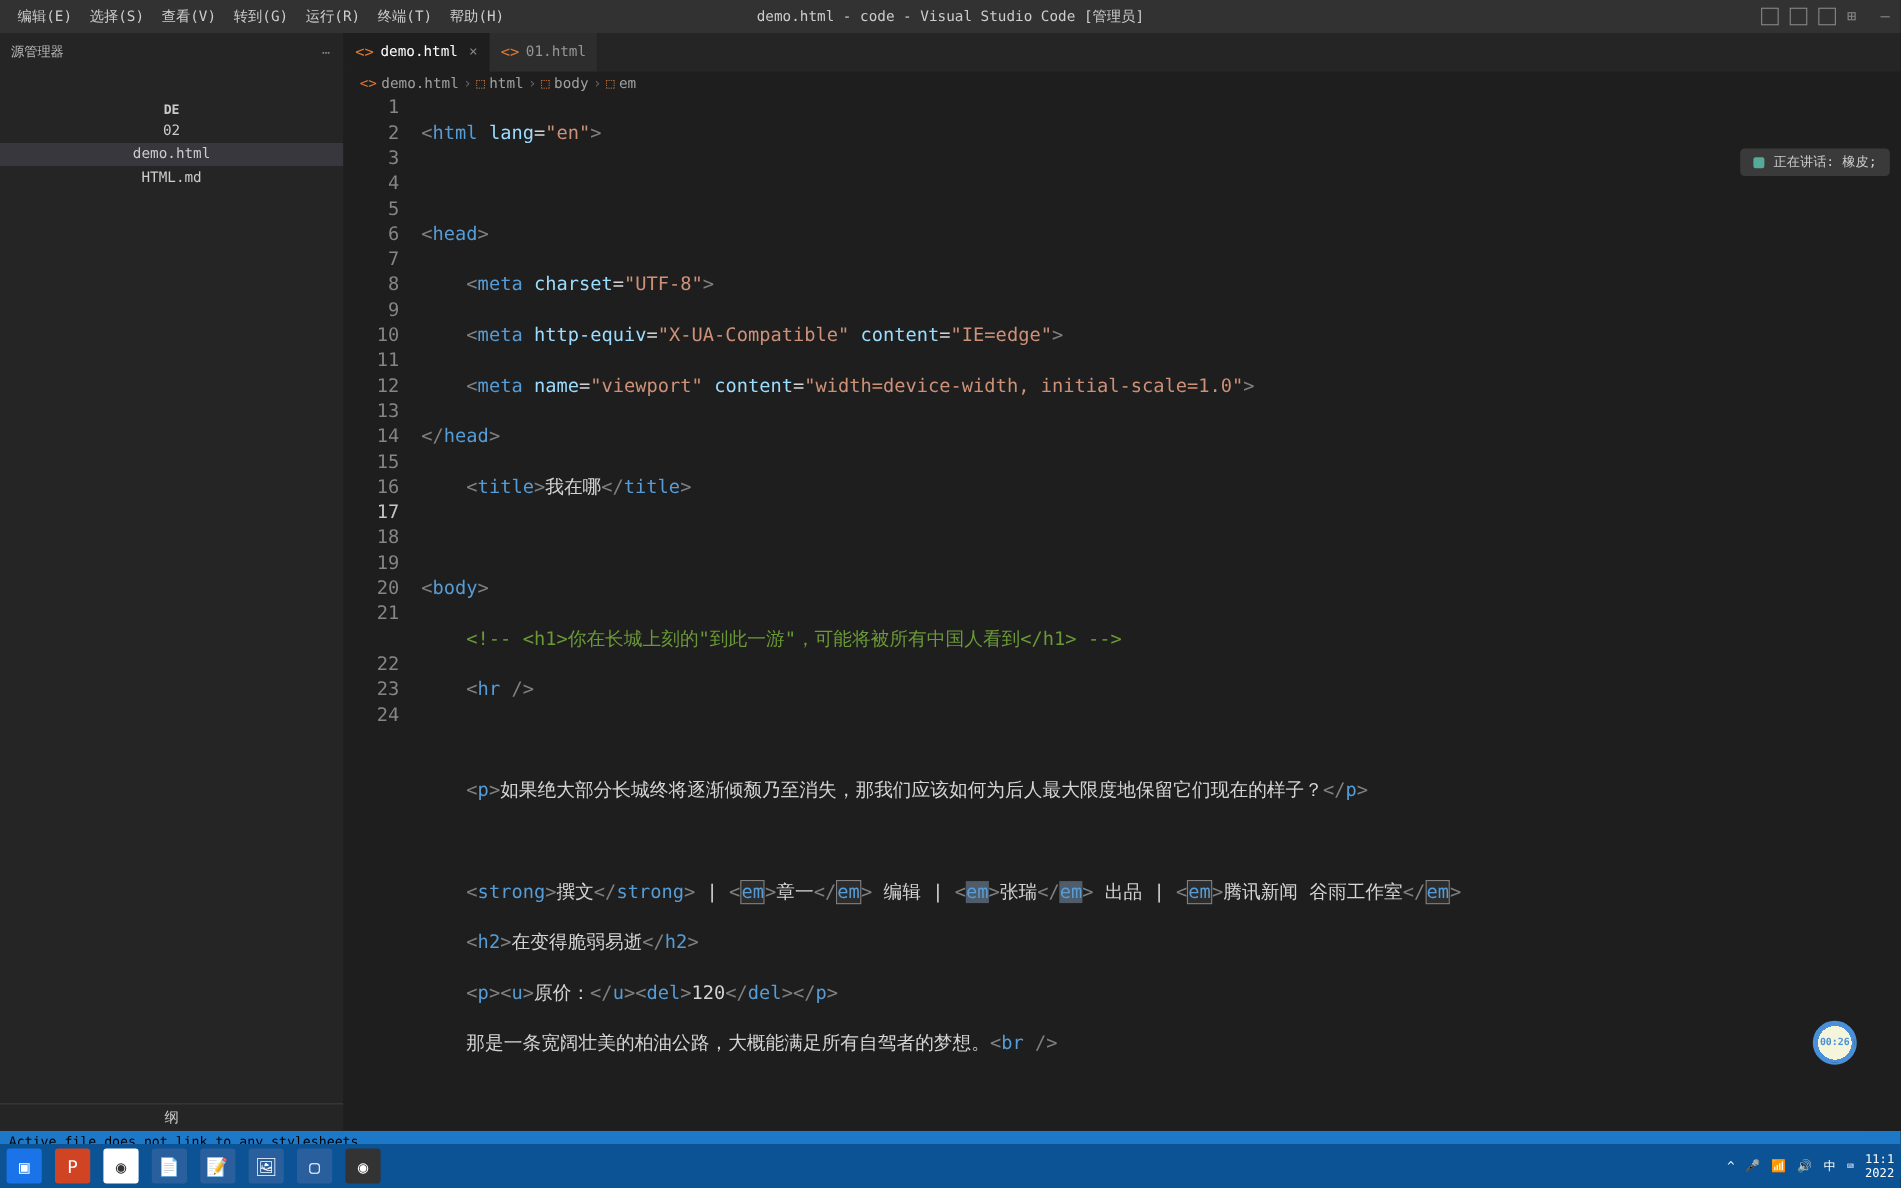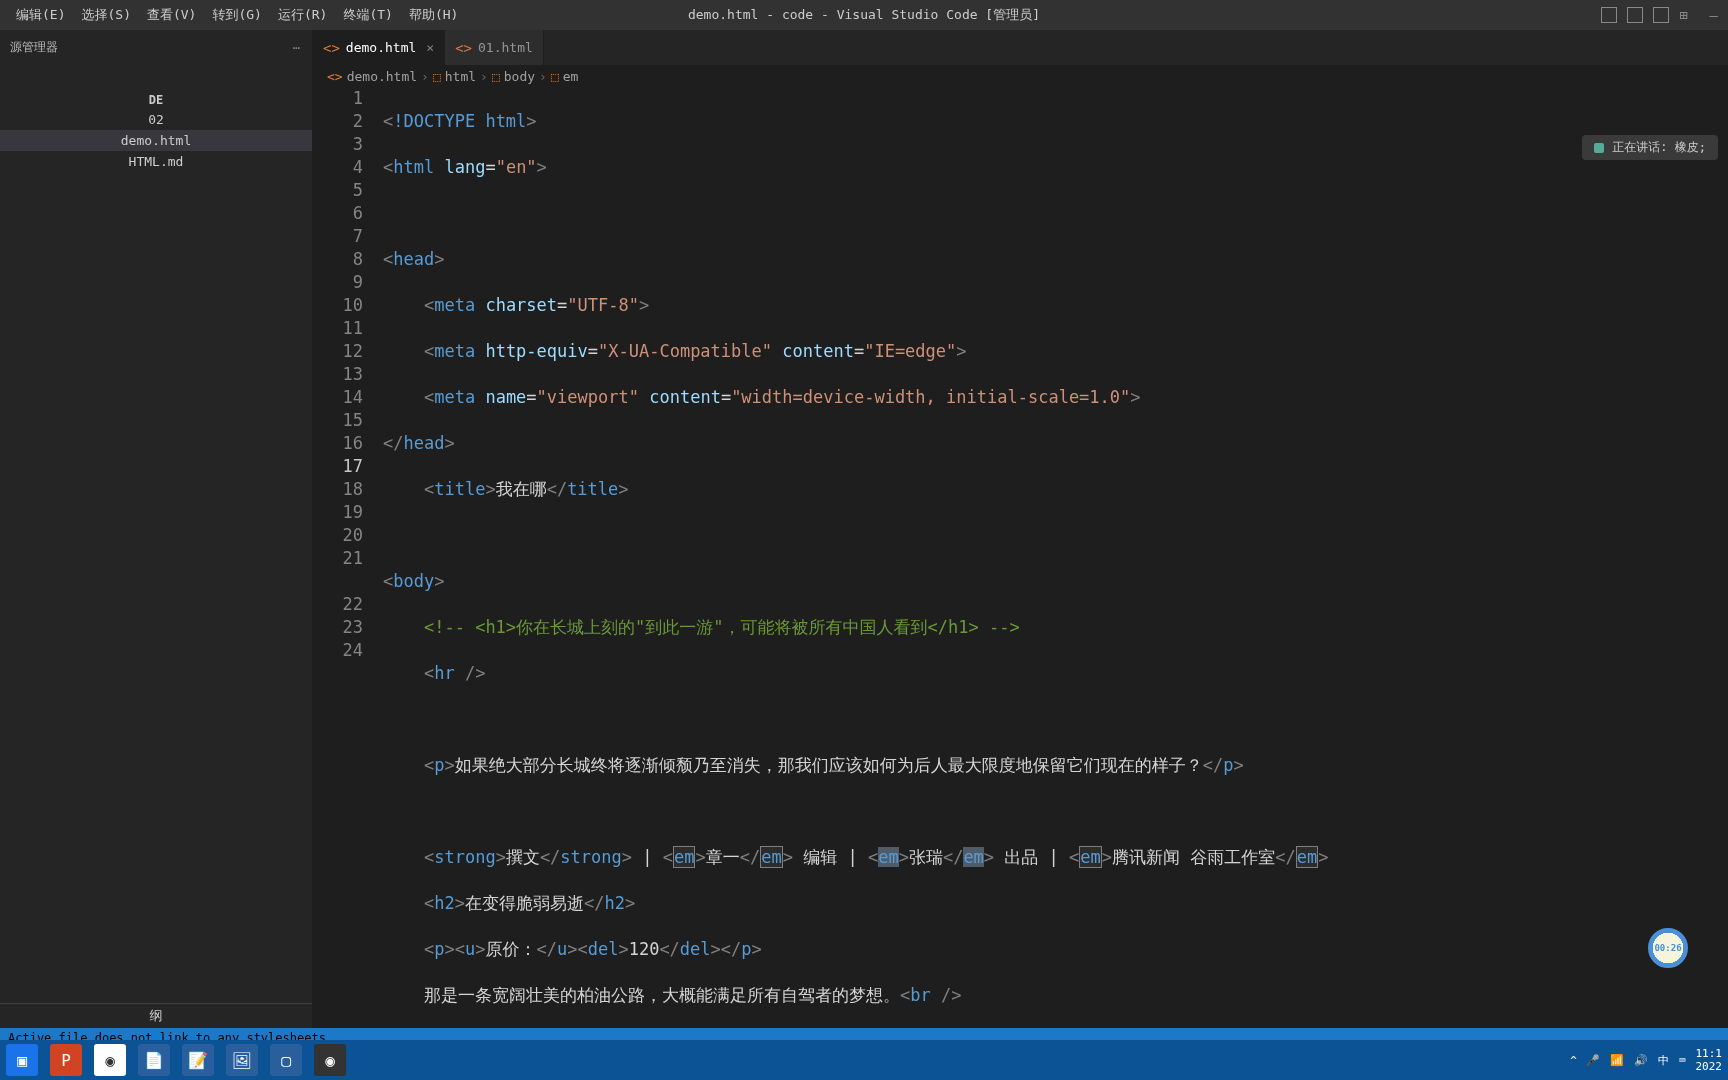--- a/index.html
+++ b/index.html
@@ -151,21 +151,20 @@
         <div class="line"></div>
         <div class="line">22</div>
         <div class="line">23</div>
         <div class="line">24</div>
         <div class="line"></div>
         <div class="line"></div>
         <div class="line"></div>
         <div class="line"></div>
       </div>
       <div class="code-content">
-<span class="code-line"><span class="k-br">&lt;</span><span class="k-tag">!DOCTYPE</span><span> </span><span class="k-tag">html</span><span class="k-br">&gt;</span></span>
 <span class="code-line"><span class="k-br">&lt;</span><span class="k-tag">html</span><span> </span><span class="k-attr">lang</span><span>=</span><span class="k-str">"en"</span><span class="k-br">&gt;</span></span>
 <span class="code-line"></span>
 <span class="code-line"><span class="k-br">&lt;</span><span class="k-tag">head</span><span class="k-br">&gt;</span></span>
 <span class="code-line">    <span class="k-br">&lt;</span><span class="k-tag">meta</span><span> </span><span class="k-attr">charset</span><span>=</span><span class="k-str">"UTF-8"</span><span class="k-br">&gt;</span></span>
 <span class="code-line">    <span class="k-br">&lt;</span><span class="k-tag">meta</span><span> </span><span class="k-attr">http-equiv</span><span>=</span><span class="k-str">"X-UA-Compatible"</span><span> </span><span class="k-attr">content</span><span>=</span><span class="k-str">"IE=edge"</span><span class="k-br">&gt;</span></span>
 <span class="code-line">    <span class="k-br">&lt;</span><span class="k-tag">meta</span><span> </span><span class="k-attr">name</span><span>=</span><span class="k-str">"viewport"</span><span> </span><span class="k-attr">content</span><span>=</span><span class="k-str">"width=device-width, initial-scale=1.0"</span><span class="k-br">&gt;</span></span>
 <span class="code-line"><span class="k-br">&lt;/</span><span class="k-tag">head</span><span class="k-br">&gt;</span></span>
 <span class="code-line">    <span class="k-br">&lt;</span><span class="k-tag">title</span><span class="k-br">&gt;</span><span class="k-txt">我在哪</span><span class="k-br">&lt;/</span><span class="k-tag">title</span><span class="k-br">&gt;</span></span>
 <span class="code-line"></span>
 <span class="code-line"><span class="k-br">&lt;</span><span class="k-tag">body</span><span class="k-br">&gt;</span></span>

